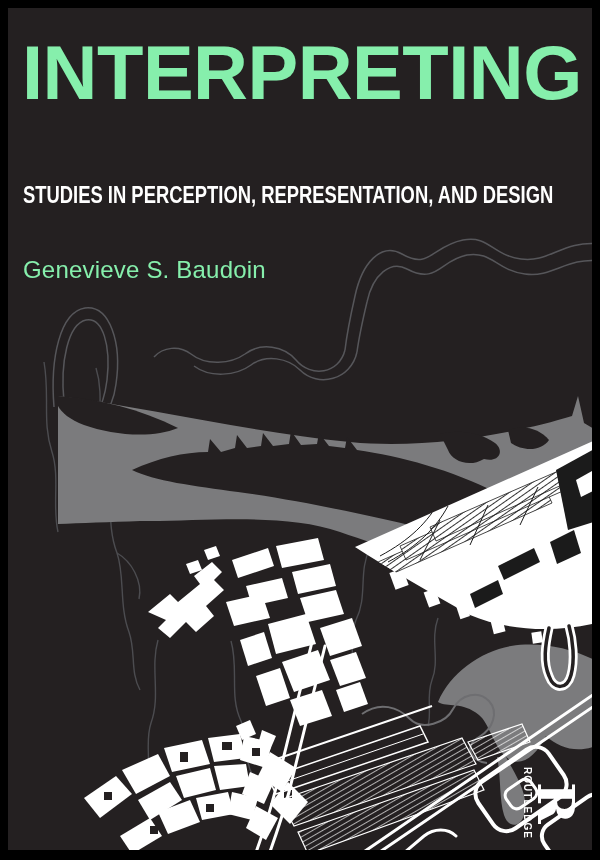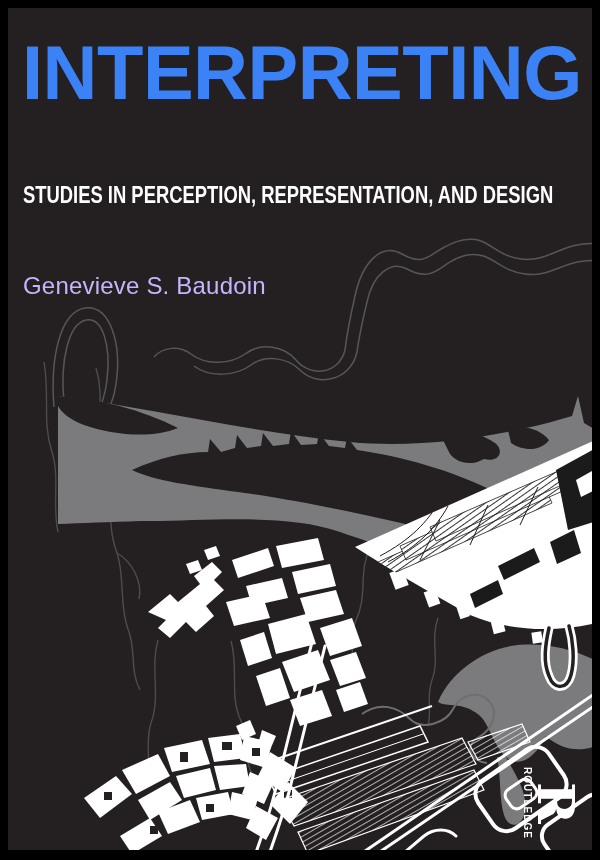--- a/index.html
+++ b/index.html
@@ -7,32 +7,32 @@
   .book {
     position:relative; width:600px; height:860px; background:#000;
     font-family:"Liberation Sans", sans-serif; overflow:hidden;
   }
   .cover {
     position:absolute; left:8px; top:8px; right:8px; bottom:10px;
     background:#242021; overflow:hidden;
   }
   .map-svg { position:absolute; left:0; top:0; width:584px; height:842px; }
   .title {
-    position:absolute; left:14px; top:31px; color:#3b82f6;
+    position:absolute; left:14px; top:31px; color:#86efac;
     font-weight:700; font-size:76px; line-height:0.89; letter-spacing:-0.5px;
     white-space:nowrap;
   }
   .subtitle {
     position:absolute; left:15px; top:174px; color:#ffffff;
     font-weight:700; font-size:23px; white-space:nowrap;
     transform:scaleX(0.80); transform-origin:left center;
   }
   .author {
-    position:absolute; left:15px; top:248px; color:#c4b5fd;
-    font-weight:400; font-size:24px; letter-spacing:0.2px; white-space:nowrap;margin-top:16px;
+    position:absolute; left:15px; top:248px; color:#86efac;
+    font-weight:400; font-size:24px; letter-spacing:0.2px; white-space:nowrap;
   }
   .logo-wrap { position:absolute; right:8px; bottom:4px; width:70px; height:86px; }
   .logo-rot {
     position:absolute; left:-8px; top:8px; width:86px; height:70px;
     transform:rotate(90deg); display:flex; flex-direction:column;
     align-items:center; justify-content:center; color:#fff;
   }
   .logo-r { font-family:"DejaVu Serif", serif; font-weight:700; font-size:50px; line-height:0.78; }
   .logo-text { font-weight:700; font-size:10px; letter-spacing:1px; margin-top:3px; }
 </style>

